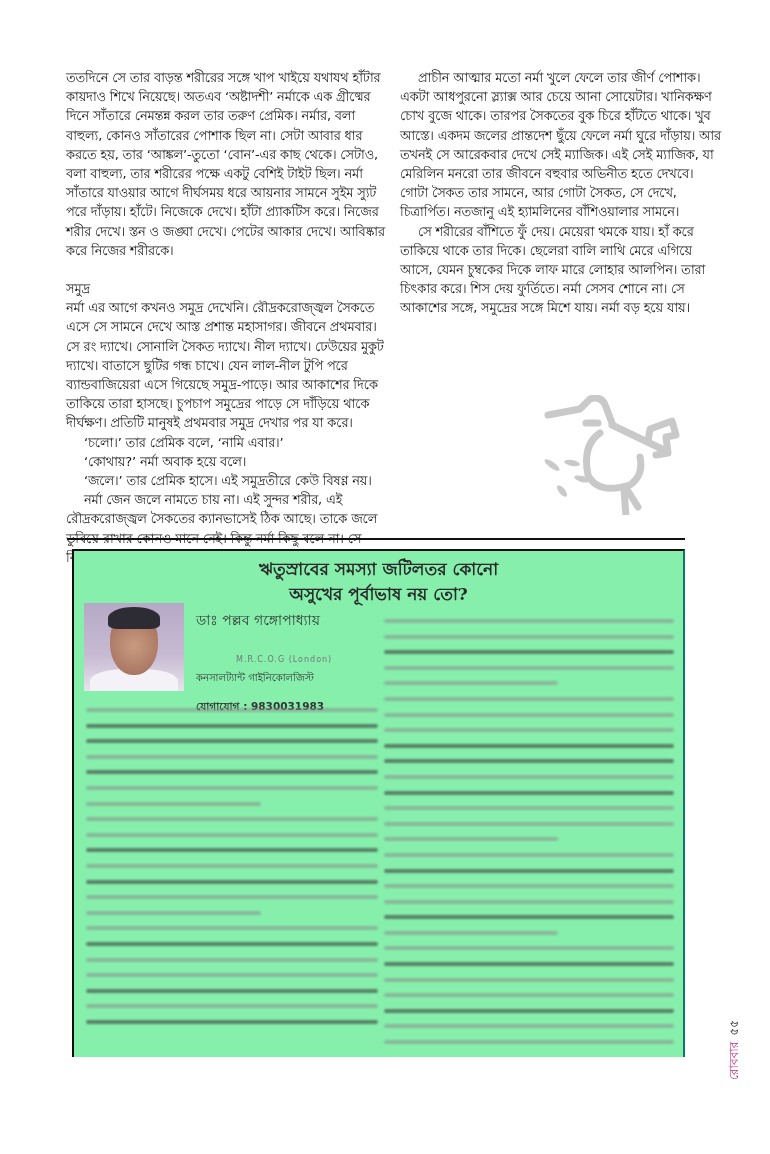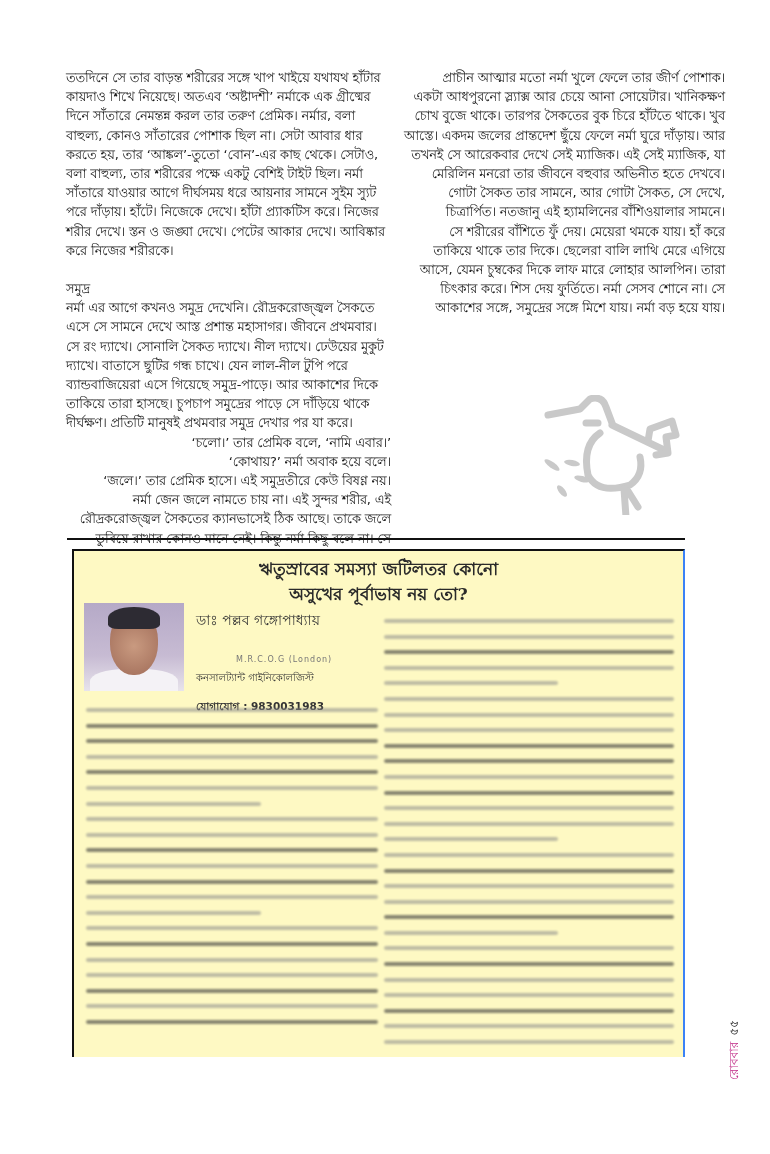--- a/index.html
+++ b/index.html
@@ -5,33 +5,33 @@
   html, body { margin: 0; padding: 0; }
   body {
     width: 770px; height: 1154px; background: #ffffff; position: relative; overflow: hidden;
     font-family: "DejaVu Sans", sans-serif; color: #1a1a1a;
   }
   .col {
     position: absolute; top: 68px; width: 325px;
     font-size: 13px; line-height: 19.2px; letter-spacing: -0.2px;
   }
   .col p { margin: 0; }
-  .col p.indent { text-indent: 18px; text-align: right; }
+  .col p.indent { text-indent: 18px; }
   .col .heading { margin-top: 19px; }
   #col-left { left: 66px; }
   #col-right { left: 400px; }
 
   #bird { position: absolute; left: 540px; top: 395px; width: 170px; height: 120px; }
 
   #rule { position: absolute; left: 67px; top: 538px; width: 618px; height: 1.5px; background: #111; }
 
   #ad {
     position: absolute; left: 72px; top: 549px; width: 609px; height: 506px;
-    border-left: 2px solid #111; border-top: 2px solid #111; border-right: 2px solid #3b82f6;
-    background: #fef9c3; overflow: hidden;
+    border-left: 2px solid #111; border-top: 2px solid #111; border-right: 2px solid #0f766e;
+    background: #86efac; overflow: hidden;
   }
   #ad-headline {
     position: absolute; left: 0; right: 0; top: 6px; text-align: center;
     font-family: "DejaVu Serif", serif; font-weight: bold; font-size: 17px; line-height: 25px;
     color: #2a2a2a; filter: blur(0.4px);
   }
   #ad-photo {
     position: absolute; left: 10px; top: 52px; width: 100px; height: 88px;
     background: linear-gradient(180deg, #b5a9c7 0%, #c7bbd3 60%, #e8e4ec 100%); overflow: hidden;
   }

